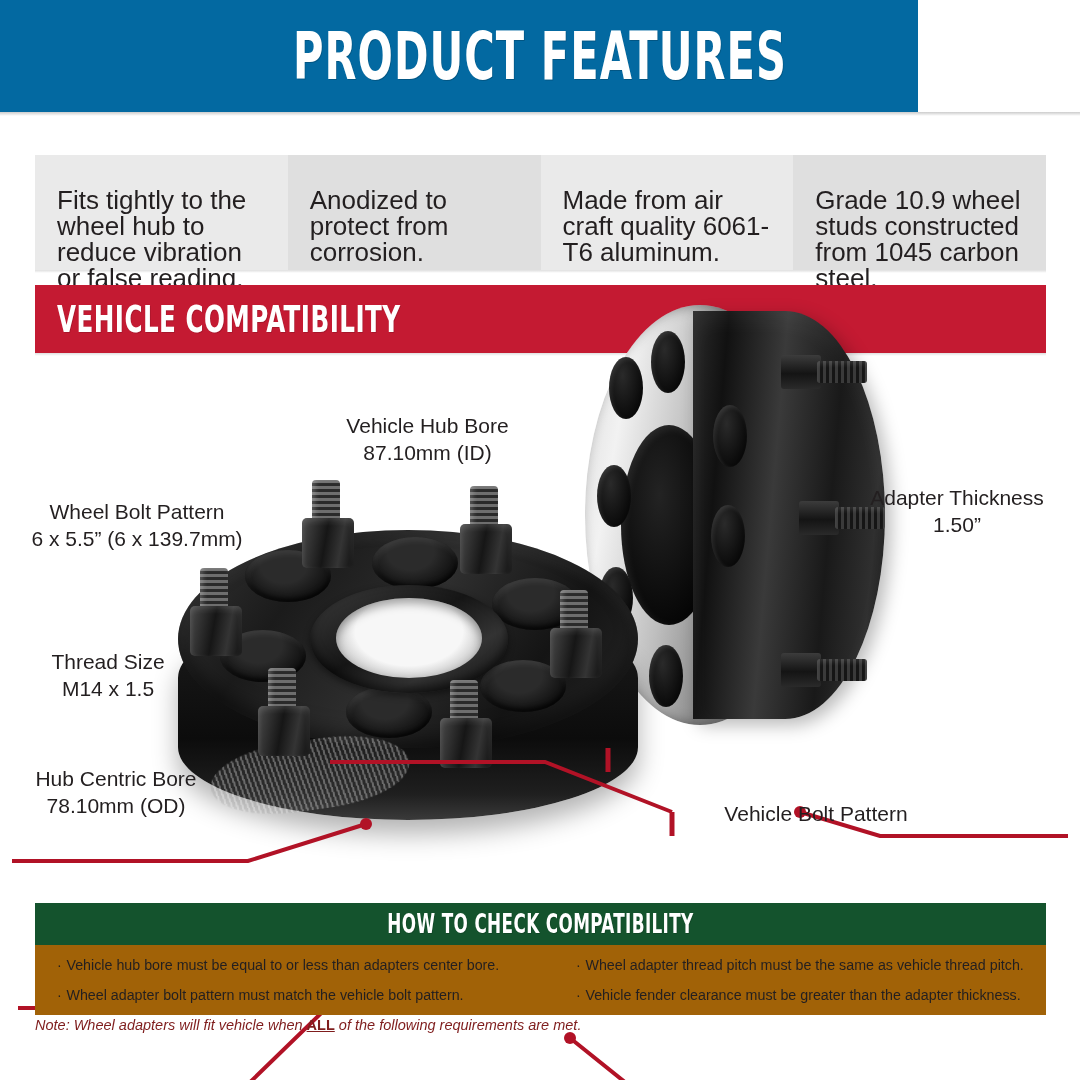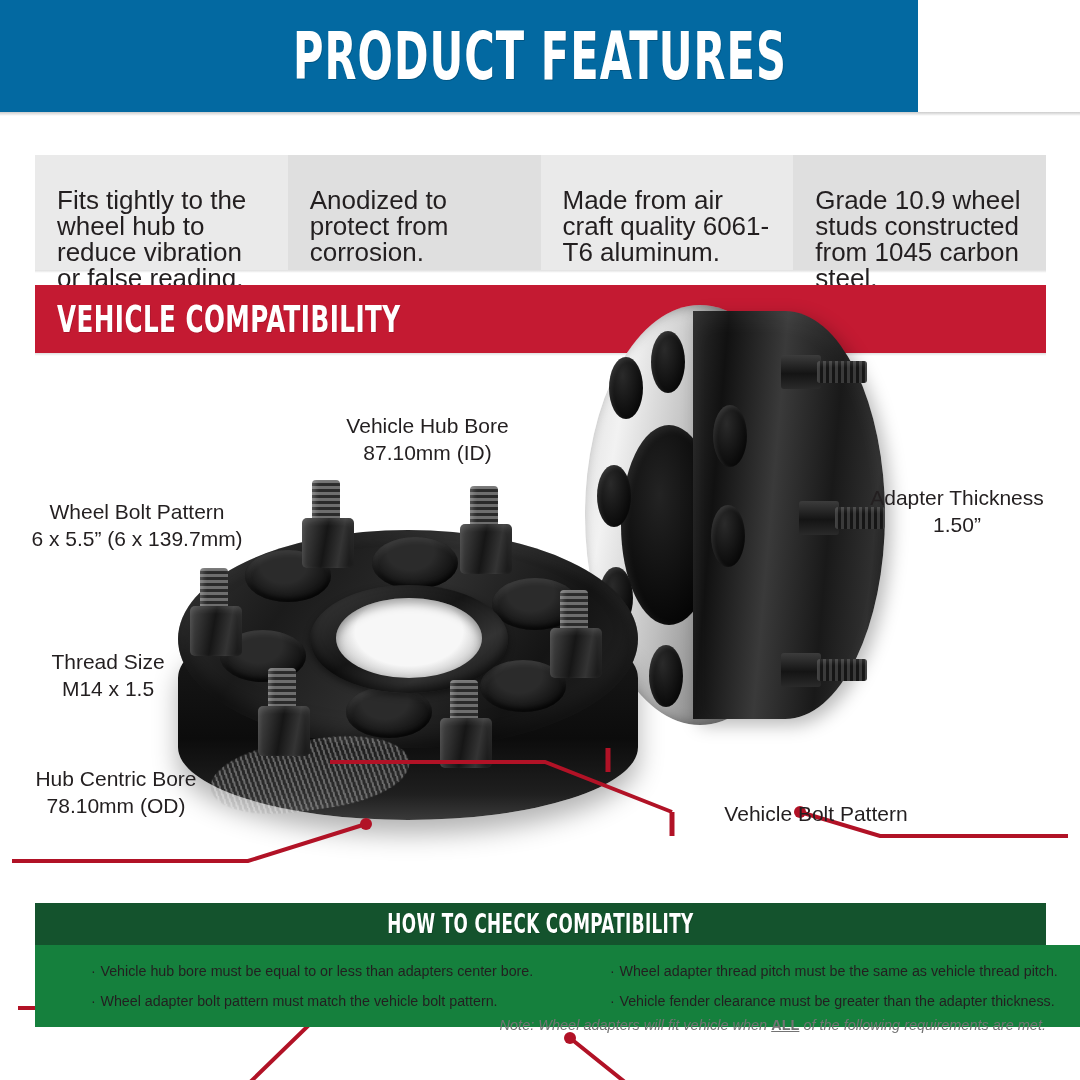--- a/index.html
+++ b/index.html
@@ -105,27 +105,27 @@
   .cl.center{text-align:center;}
 
   
   .ht-banner{position:absolute;left:35px;top:903px;width:1011px;height:42px;background:#14532d;}
   .ht-banner .ht-title{position:absolute;left:0;top:0;width:1011px;height:42px;
       display:flex;align-items:center;justify-content:center;color:#fff;
       font-family:"DejaVu Sans Condensed","Liberation Sans Narrow","Liberation Sans",sans-serif;
       font-weight:bold;font-size:26px;letter-spacing:.5px;
       transform:scaleX(.72);transform-origin:center center;white-space:nowrap;
       text-shadow:1px 1px 0 rgba(0,0,0,.15);}
-  .bullets{position:absolute;left:35px;top:945px;width:1011px;height:82px;background:#15803d;
-      display:grid;grid-template-columns:1fr 1fr;align-content:center;padding-left:34px;}
+  .bullets{position:absolute;left:35px;top:945px;width:1011px;height:70px;background:#a16207;
+      display:grid;grid-template-columns:1fr 1fr;align-content:center;}
   .bullet{font-size:15.5px;line-height:18px;color:#231f20;padding:6px 14px 6px 24px;
       transform:scaleX(.92);transform-origin:left center;white-space:nowrap;}
   .bullet .dot{margin-right:5px;}
-  .note{position:absolute;left:35px;top:1017px;width:1011px;text-align:right;
-      font-size:14.5px;font-style:italic;color:#737373;}
+  .note{position:absolute;left:35px;top:1017px;width:1011px;text-align:left;
+      font-size:14.5px;font-style:italic;color:#7f1d1d;}
   .note b{font-style:normal;font-weight:bold;text-decoration:underline;}
 </style>
 </head>
 <body>
 
 <div id="page">
 
   <div class="top-banner">
     <div class="title">PRODUCT FEATURES</div>
   </div>

